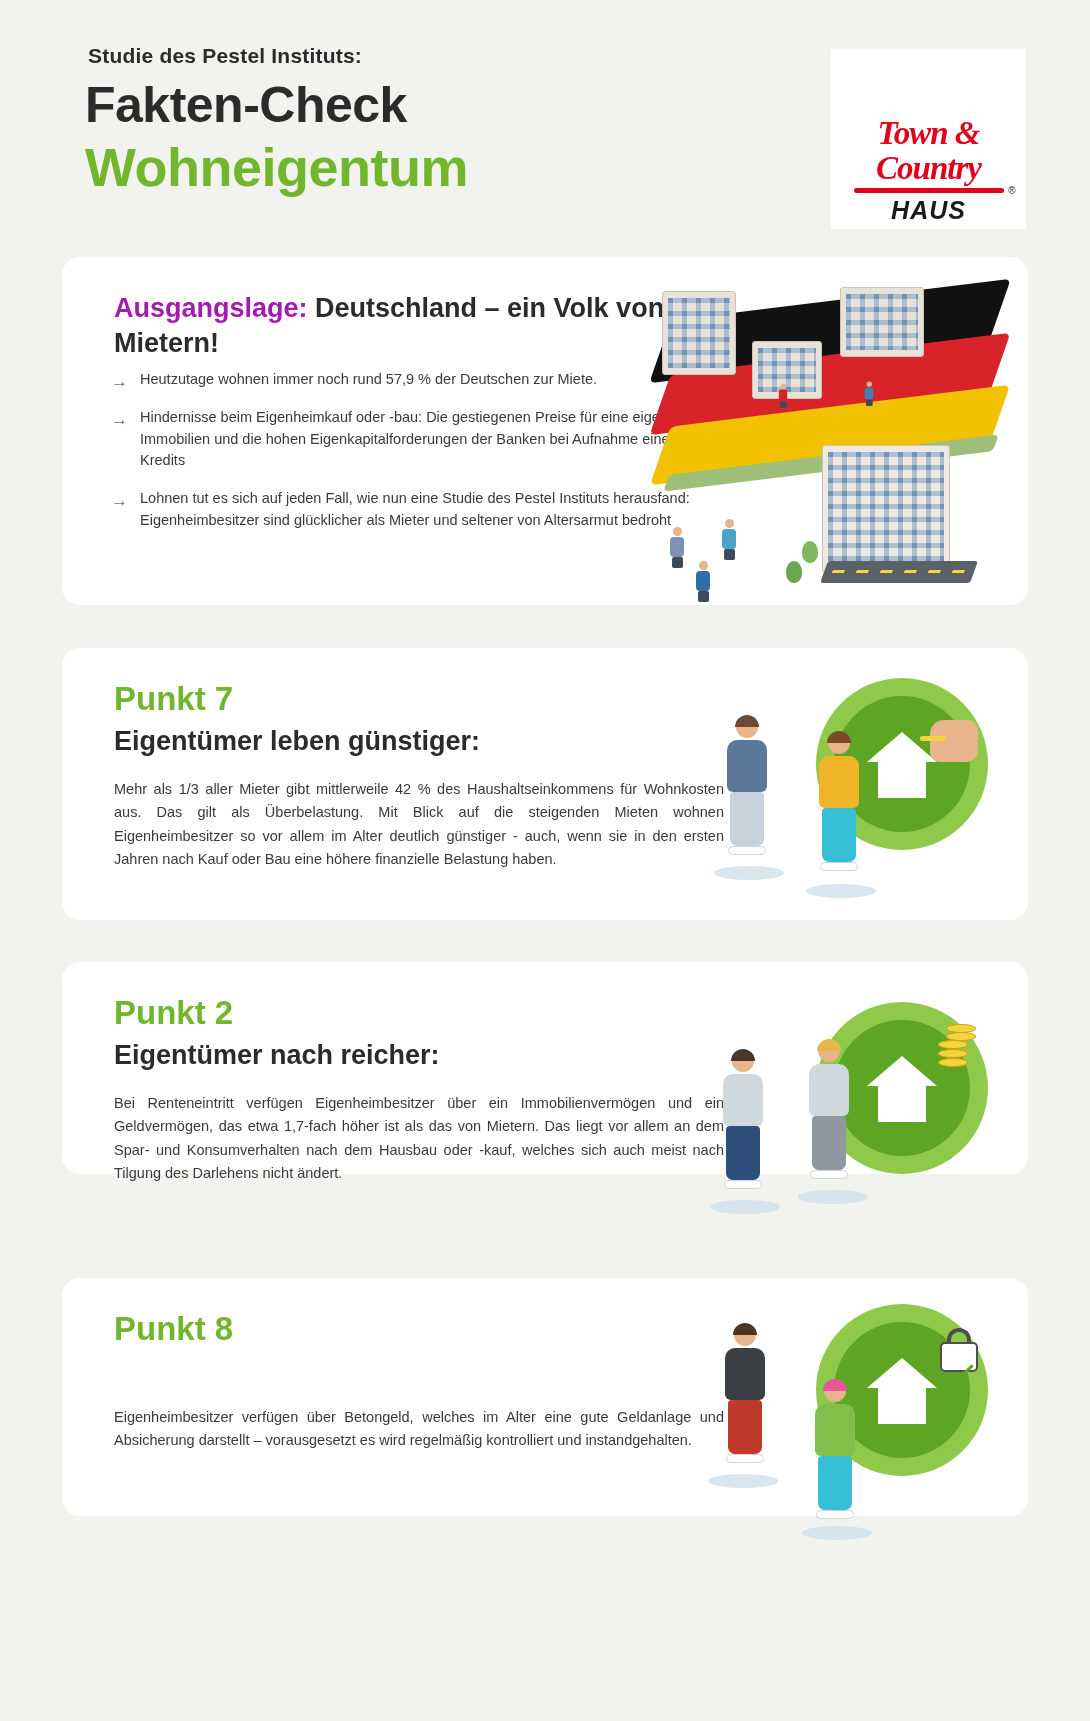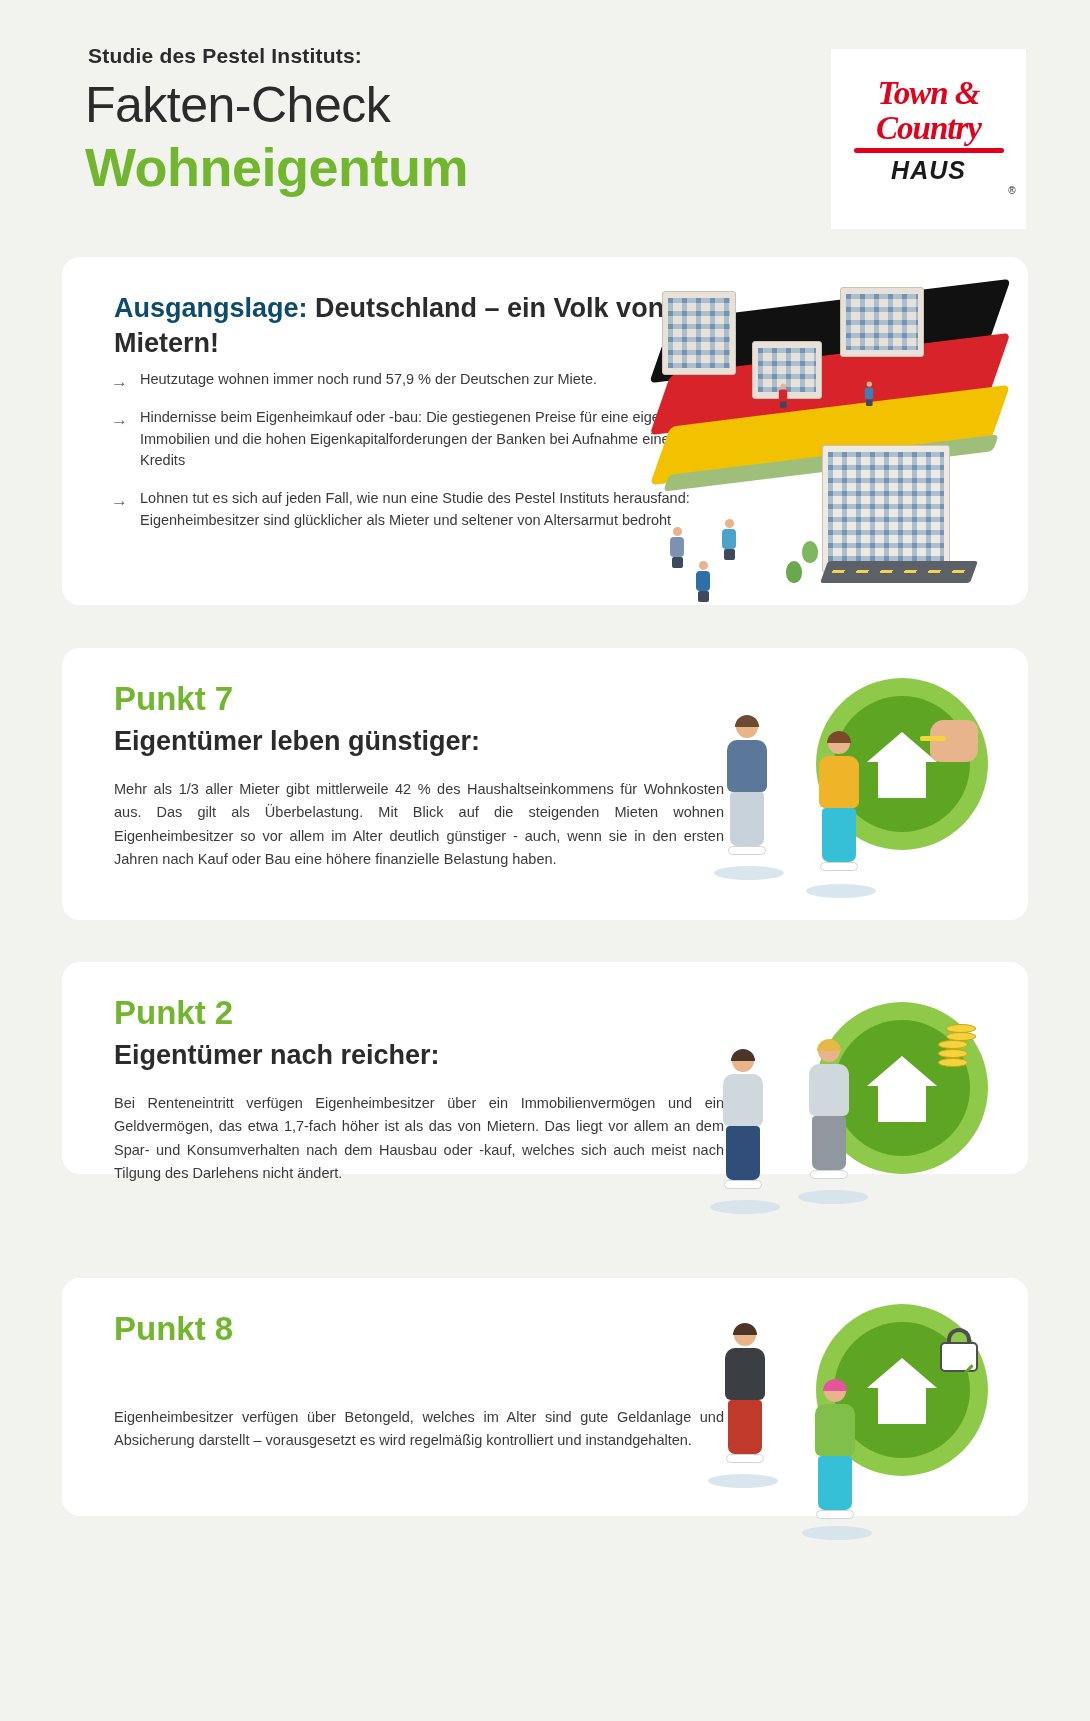--- a/index.html
+++ b/index.html
@@ -28,21 +28,21 @@
     left: 88px; top: 10px;
     font-size: 21px;
     font-weight: bold;
     color: #2b2b2b;
     letter-spacing: .2px;
   }
   .header-title {
     position: absolute;
     left: 85px; top: 42px;
     font-size: 50px;
-    font-weight: normal;
+    font-weight: bold;
     color: #2b2b2b;
     letter-spacing: -.5px;
   }
   .header-title2 {
     position: absolute;
     left: 85px; top: 102px;
     font-size: 54px;
     font-weight: bold;
     color: #72b62e;
     letter-spacing: -.5px;
@@ -62,20 +62,21 @@
     color: #e2001a;
     text-align: center;
   }
   .logo-l1 {
     font-family: "Liberation Serif", serif;
     font-style: italic;
     font-weight: bold;
     font-size: 33px;
     letter-spacing: -1px;
     line-height: 1;
+    margin-top: 40px;
   }
   .logo-l2 {
     font-family: "Liberation Serif", serif;
     font-style: italic;
     font-weight: bold;
     font-size: 33px;
     letter-spacing: -1px;
     line-height: 1.05;
     margin-top: 1px;
   }
@@ -117,21 +118,21 @@
   
   .intro-head {
     position: absolute;
     left: 52px; top: 34px;
     width: 560px;
     font-size: 27px;
     font-weight: bold;
     color: #2b2b2b;
     line-height: 1.28;
   }
-  .intro-head .hl { color: #0c4a6e; }
+  .intro-head .hl { color: #a21caf; }
   .bullets {
     position: absolute;
     left: 24px; top: 112px;
     width: 610px;
   }
   .bullet {
     position: relative;
     padding-left: 54px;
     margin-bottom: 16px;
     font-size: 14.5px;
@@ -553,21 +554,21 @@
           <div class="f-head"></div>
           <div class="f-torso"></div>
           <div class="f-legs"></div>
           <div class="f-shoes"></div>
       </div>
     </div>
   </div>
 
   <div class="card" id="card-p3">
     <div class="punkt-label">Punkt 8</div>
-    <div class="punkt-body">Eigenheimbesitzer verfügen über Betongeld, welches im Alter sind gute Geldanlage und Absicherung darstellt – vorausgesetzt es wird regelmäßig kontrolliert und instandgehalten.</div>
+    <div class="punkt-body">Eigenheimbesitzer verfügen über Betongeld, welches im Alter eine gute Geldanlage und Absicherung darstellt – vorausgesetzt es wird regelmäßig kontrolliert und instandgehalten.</div>
 
     <div class="illus-badge" id="illus-p3">
       <div class="badge-outer">
         <div class="badge-inner">
           <div class="badge-house">
             <div class="roof"></div>
               <div class="walls"></div>
           </div>
         </div>
         <div class="badge-emblem">

